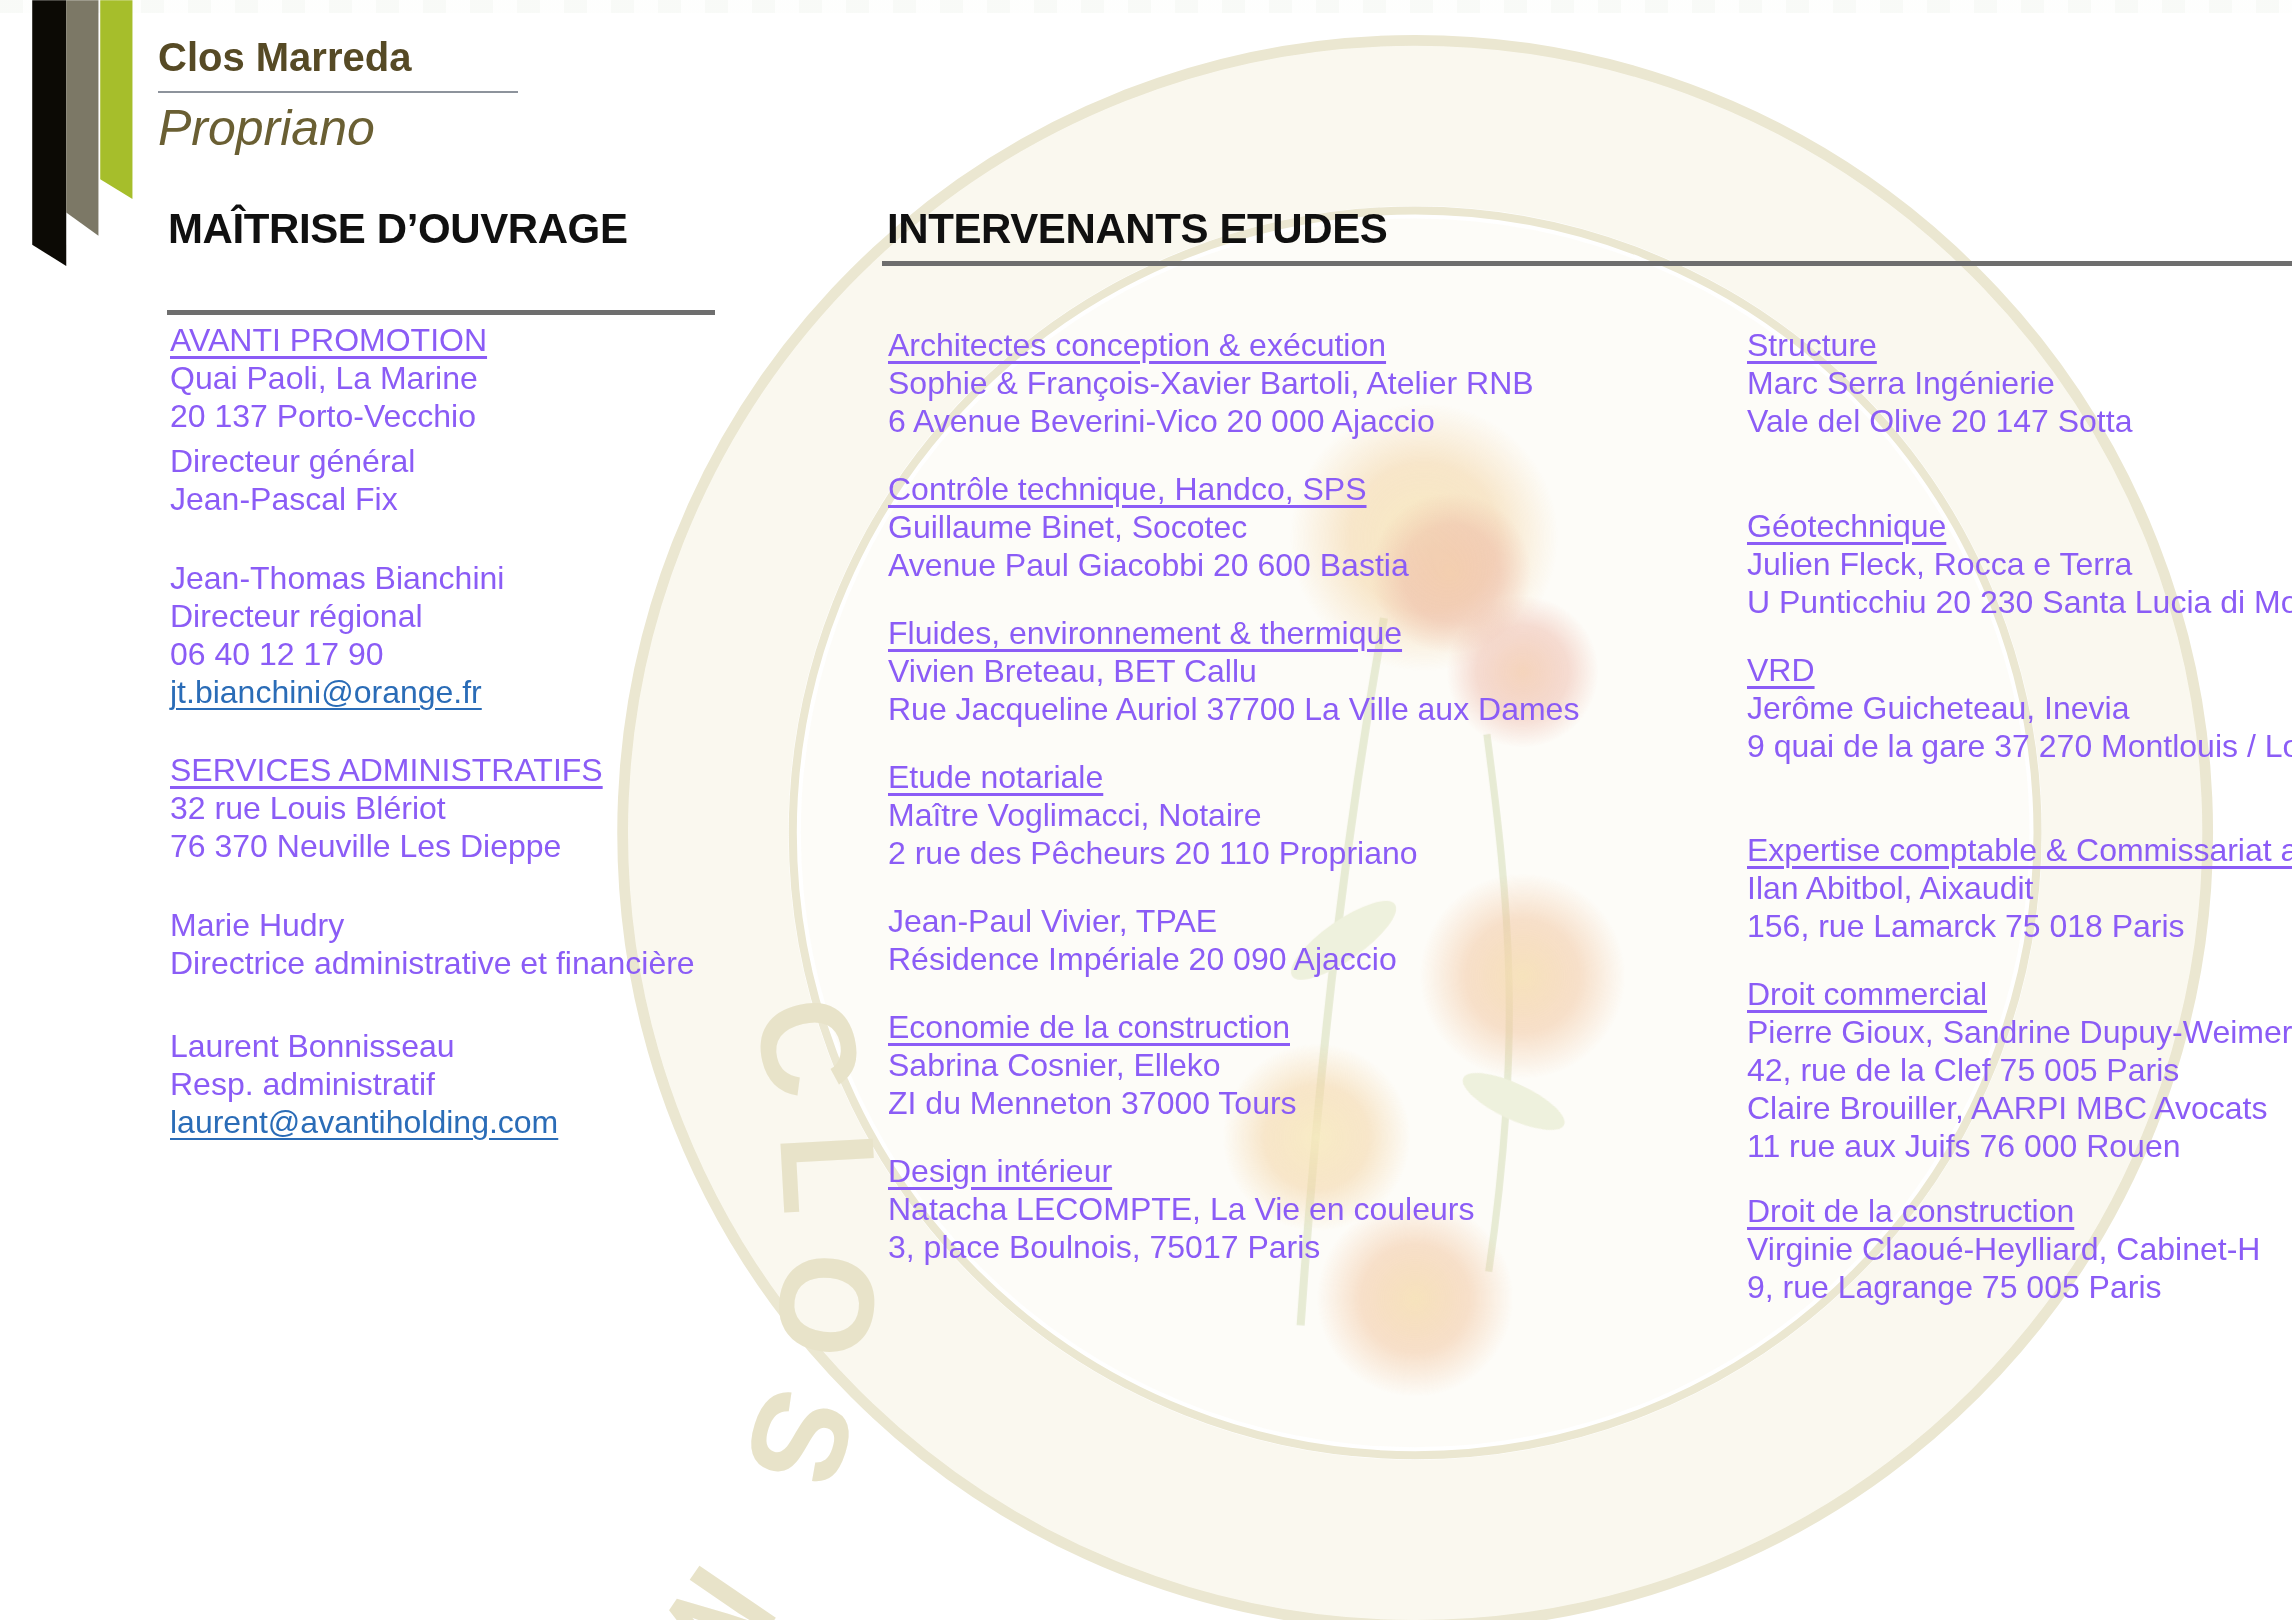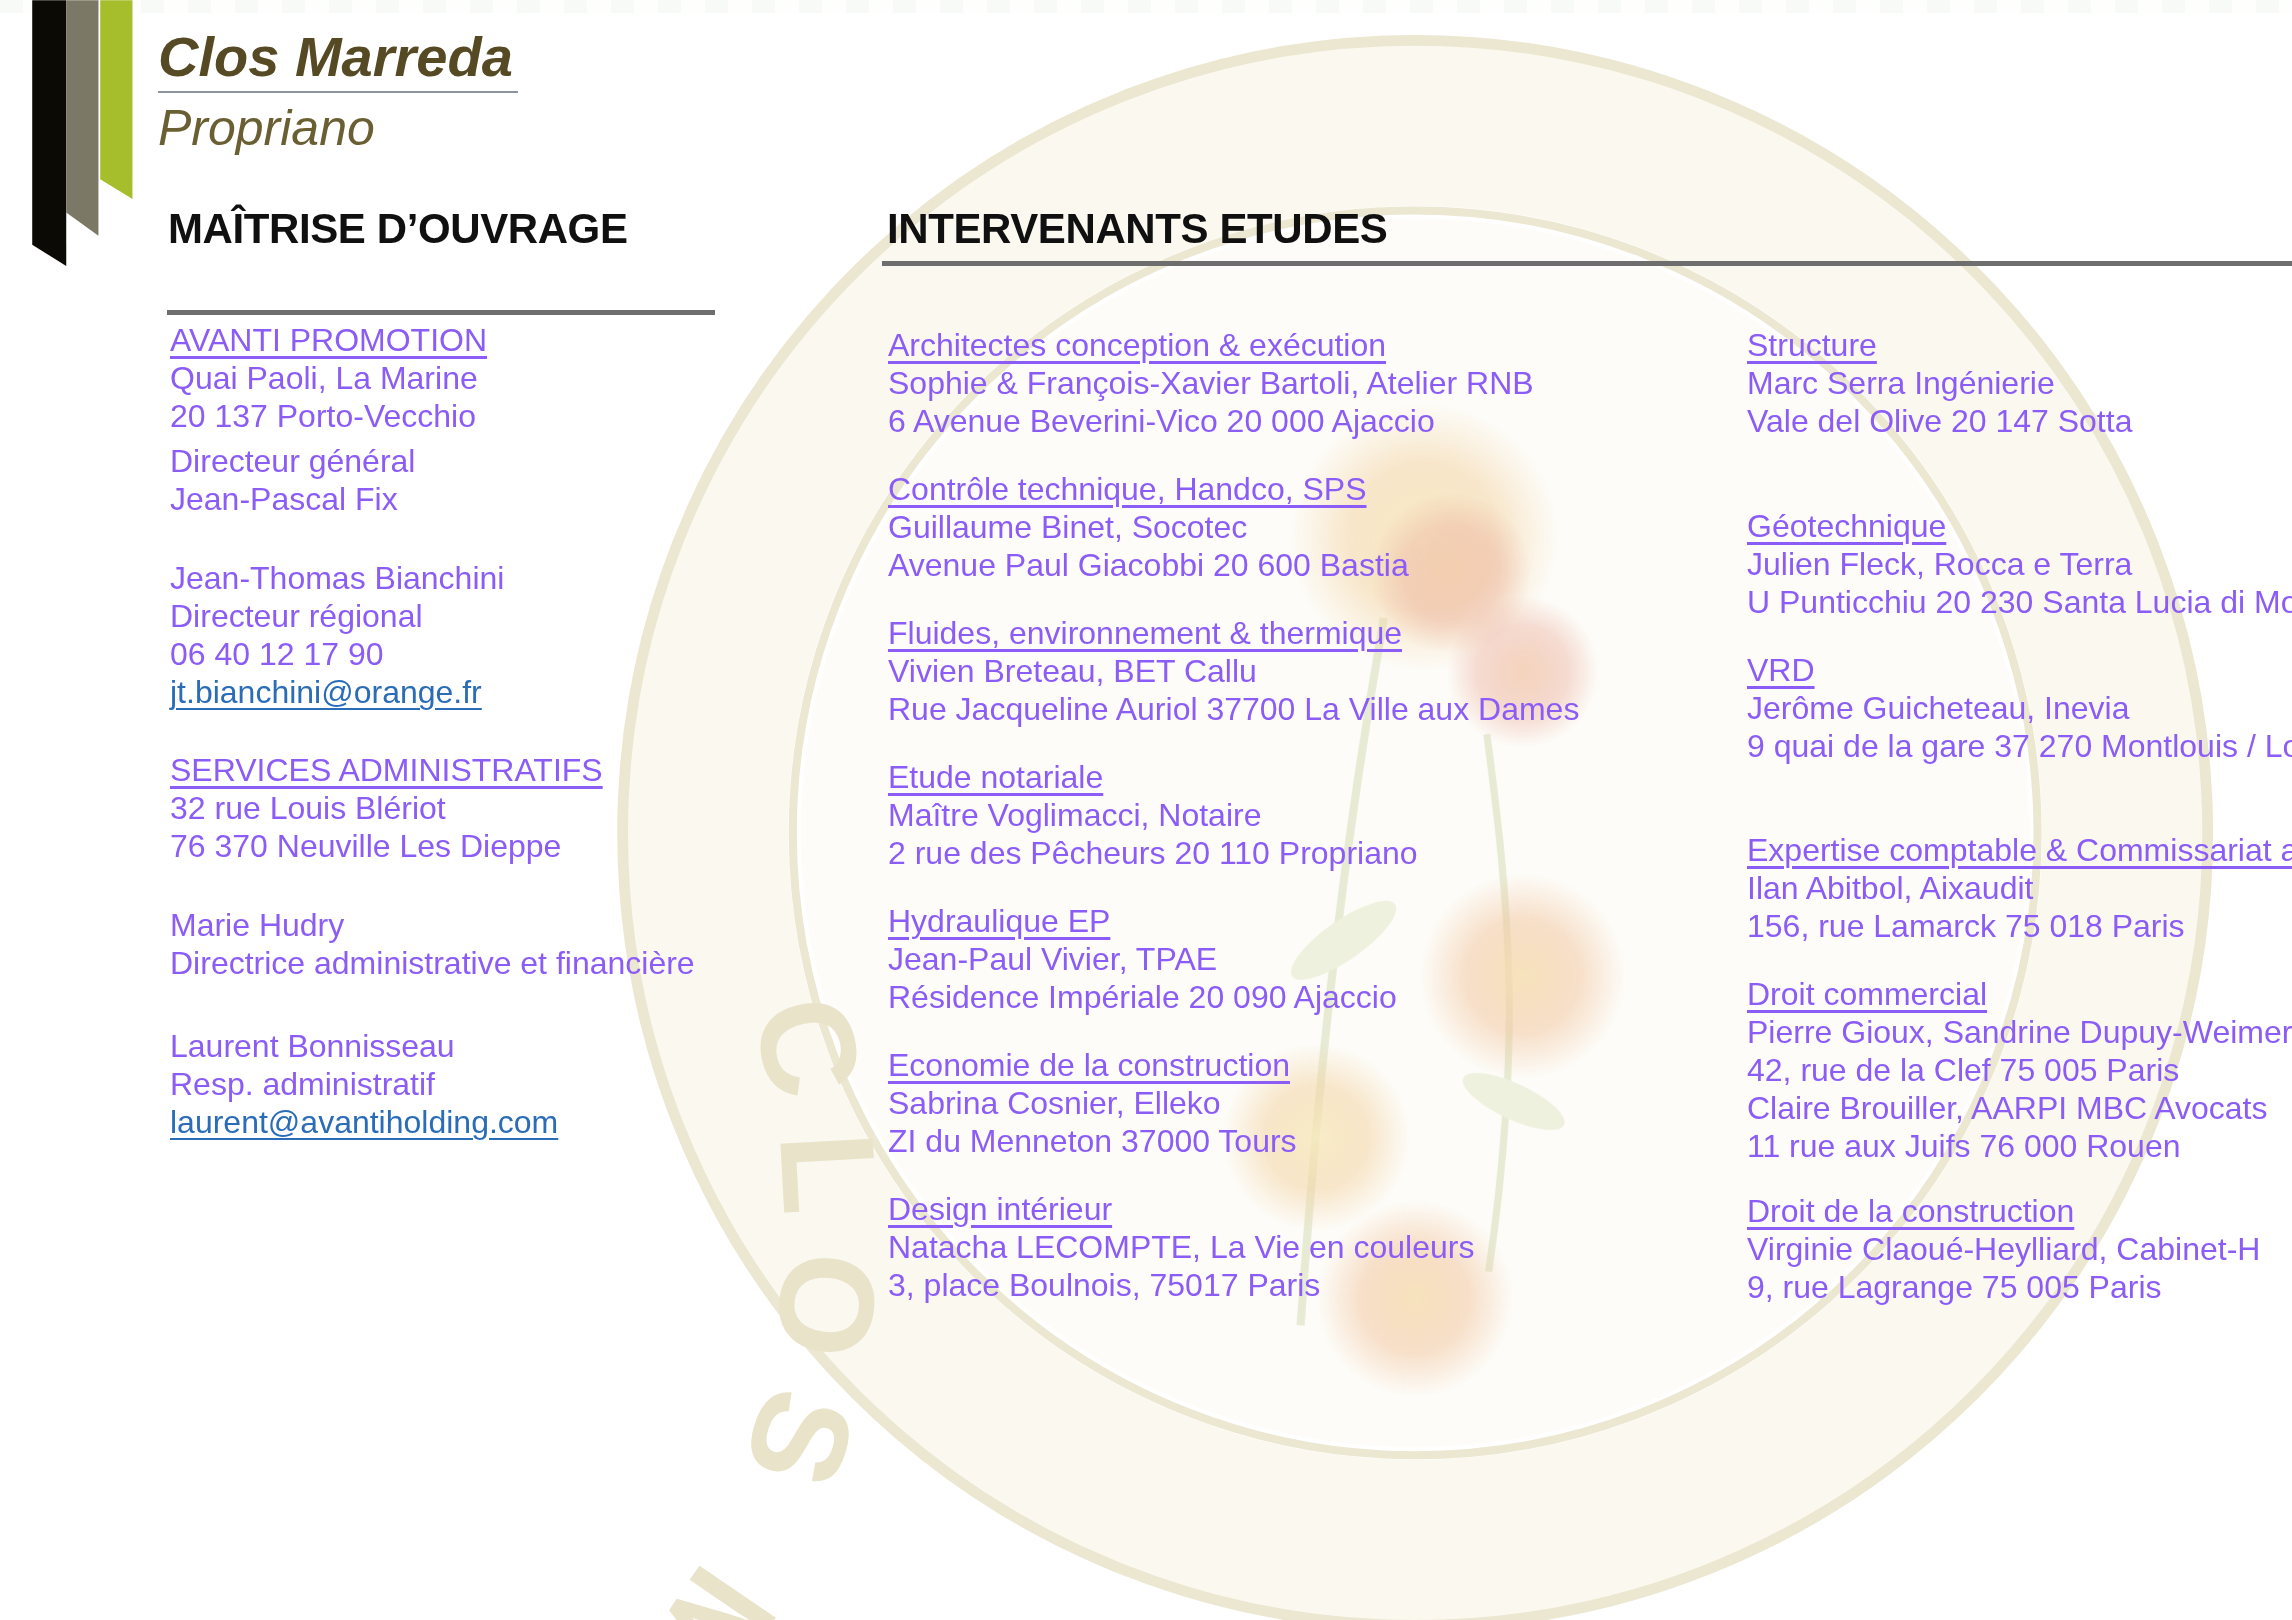--- a/index.html
+++ b/index.html
@@ -11,21 +11,21 @@
     background:repeating-linear-gradient(90deg,#f0f4ee 0 23px,#fcfdfb 23px 47px);}
 
   
   .watermark{position:absolute;top:0;left:0;z-index:0;pointer-events:none;}
 
   
   .ribbons{position:absolute;top:0;left:0;z-index:2;}
 
   
   .logo{position:absolute;left:158px;top:29.6px;z-index:3;}
-  .logo-title{font-size:56px;line-height:54px;font-weight:700;font-style:italic;color:#564a25;white-space:nowrap;}
+  .logo-title{font-size:40px;line-height:54px;font-weight:700;color:#564a25;white-space:nowrap;}
   .logo-underline{width:360px;height:2.7px;background:#8d939c;margin-top:7.2px;}
   .logo-subtitle{font-size:50px;line-height:52px;font-style:italic;color:#6a5f33;margin-top:9px;white-space:nowrap;}
 
   
   .col-header{position:absolute;z-index:3;font-size:42px;line-height:50px;font-weight:700;
               color:#101010;letter-spacing:-0.4px;white-space:nowrap;}
   .hdr-left{left:168px;top:204px;}
   .hdr-mid{left:887px;top:204px;}
 
   .divider{position:absolute;z-index:3;background:#6e6e6e;height:4.5px;}
@@ -161,21 +161,20 @@
       <div class="t">Fluides, environnement &amp; thermique</div>
       <div class="ln">Vivien Breteau, BET Callu</div>
       <div class="ln">Rue Jacqueline Auriol 37700 La Ville aux Dames</div>
     </div>
     <div class="grp" style="margin-bottom:30px">
       <div class="t">Etude notariale</div>
       <div class="ln">Maître Voglimacci, Notaire</div>
       <div class="ln">2 rue des Pêcheurs 20 110 Propriano</div>
     </div>
     <div class="grp" style="margin-bottom:30px">
-      <div class="t">Hydraulique EP</div>
       <div class="ln">Jean-Paul Vivier, TPAE</div>
       <div class="ln">Résidence Impériale 20 090 Ajaccio</div>
     </div>
     <div class="grp" style="margin-bottom:30px">
       <div class="t">Economie de la construction</div>
       <div class="ln">Sabrina Cosnier, Elleko</div>
       <div class="ln">ZI du Menneton 37000 Tours</div>
     </div>
     <div class="grp">
       <div class="t">Design intérieur</div>

